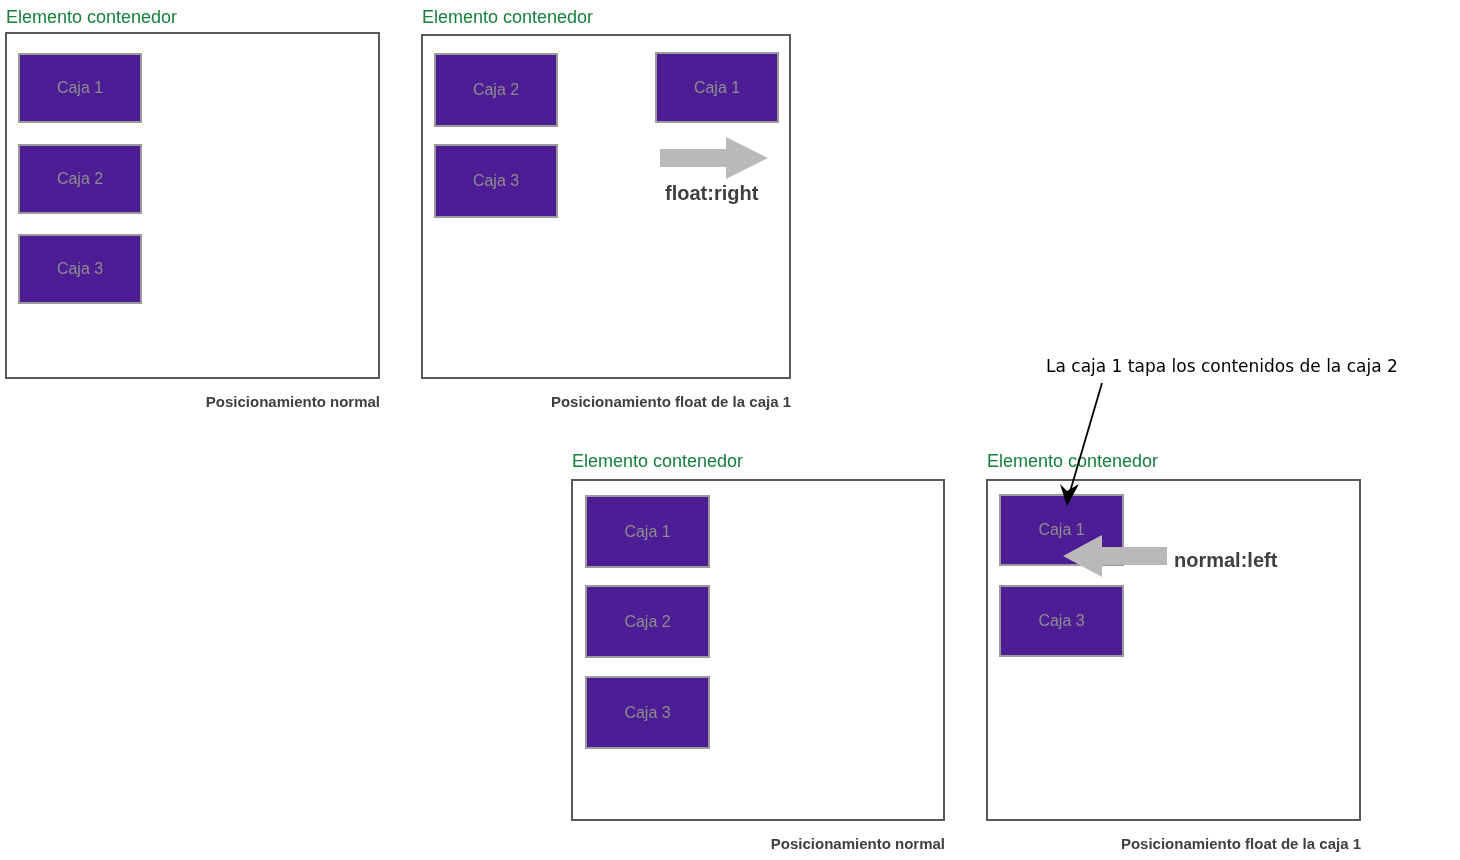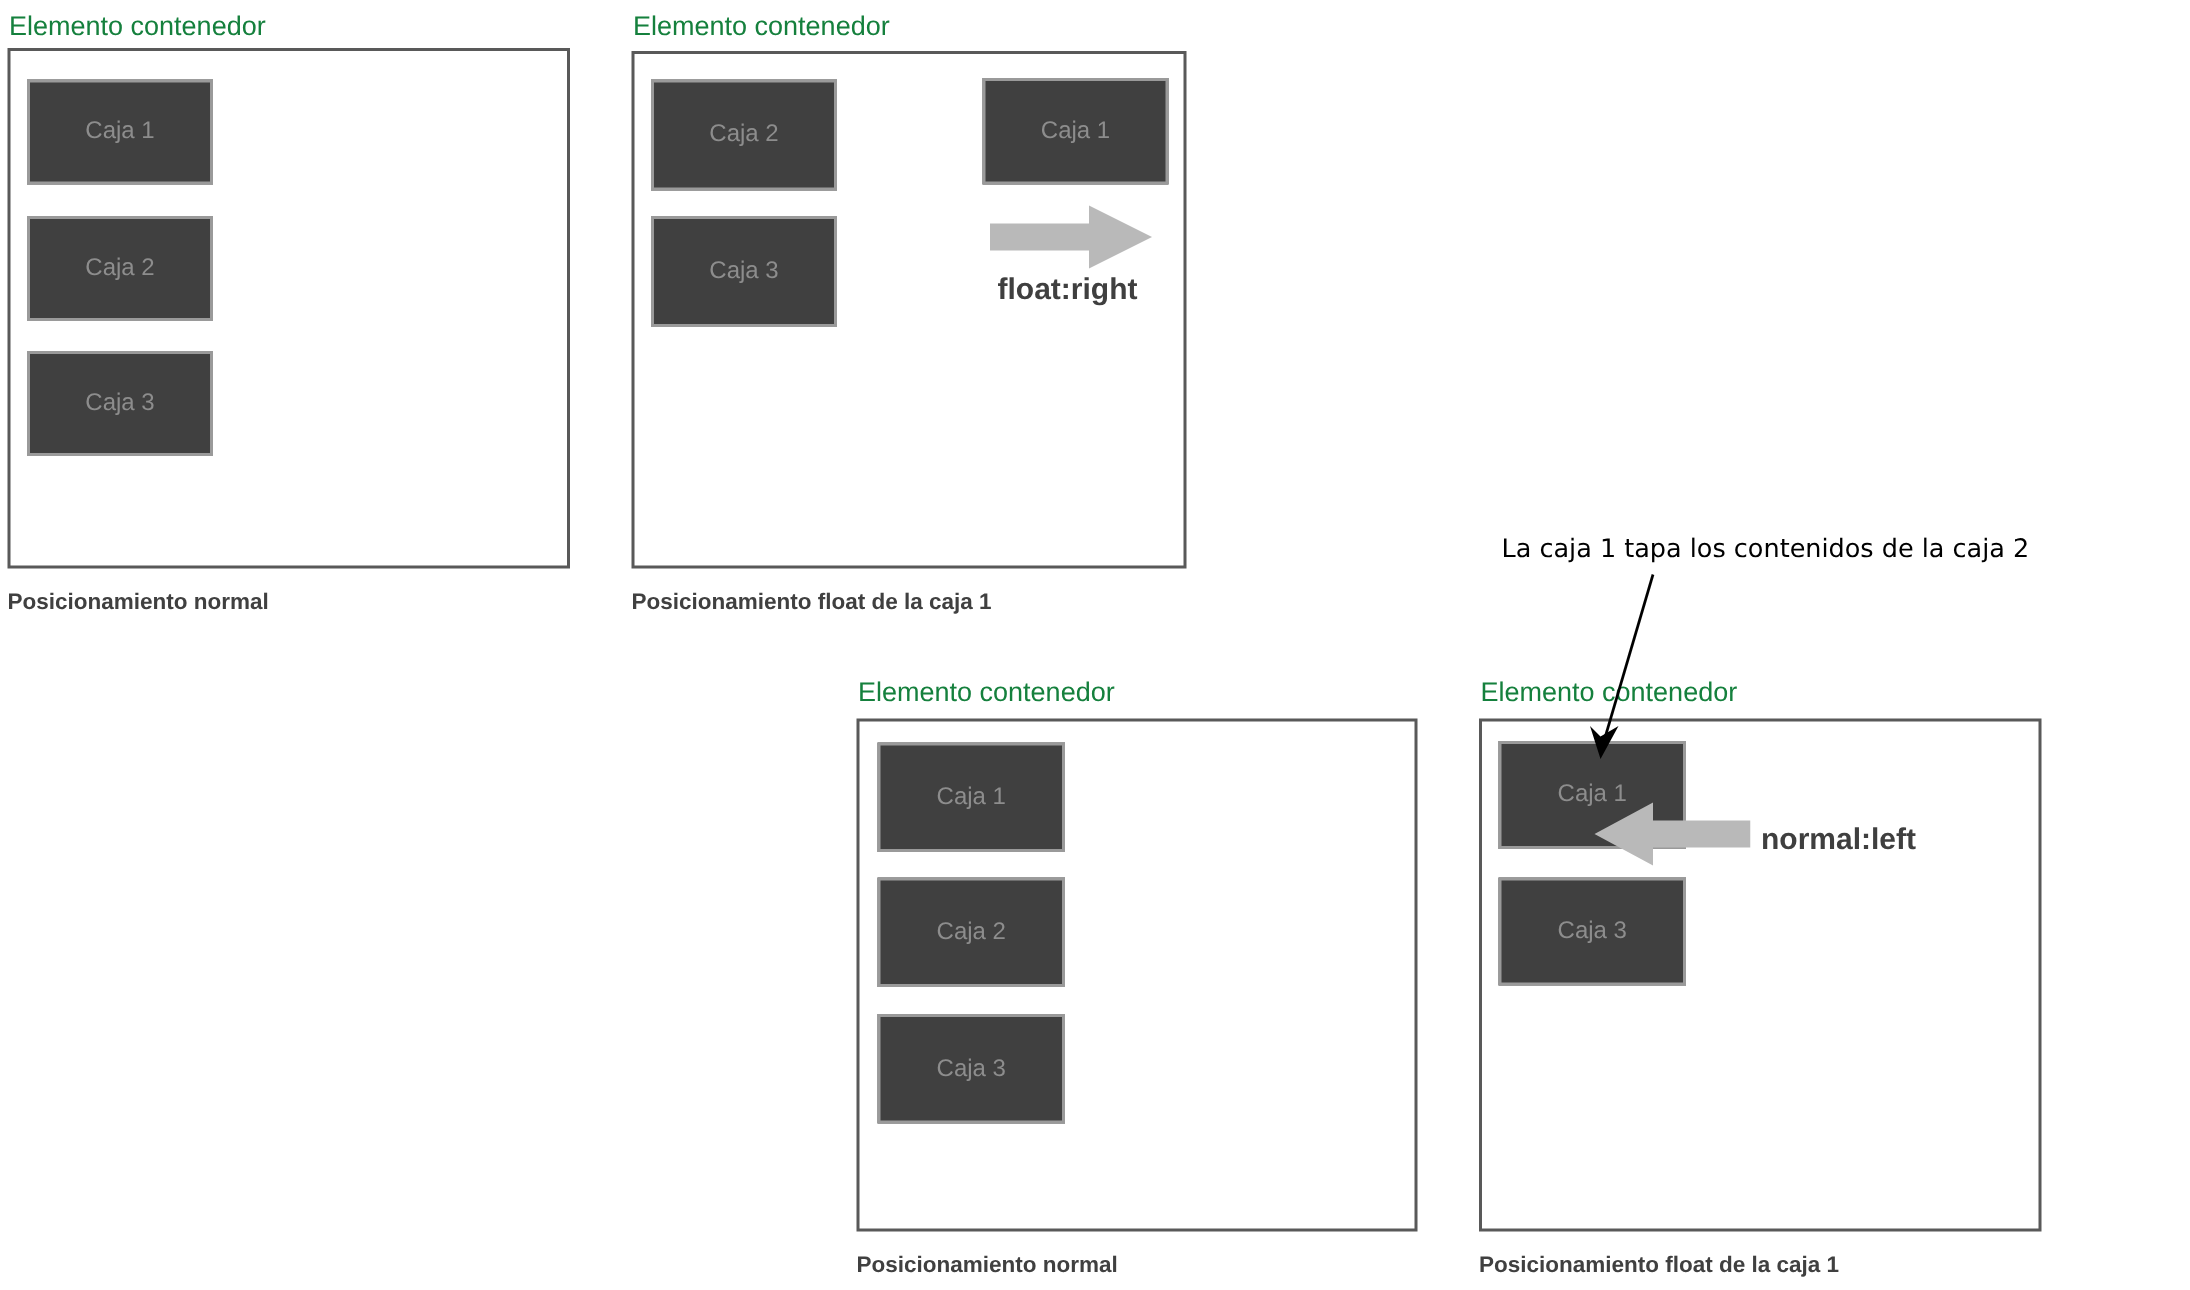--- a/index.html
+++ b/index.html
@@ -29,38 +29,38 @@
   .container-box {
     position: absolute;
     border: 2px solid #595959;
     background: #ffffff;
     box-sizing: border-box;
   }
 
   .caja {
     position: absolute;
     border: 2px solid #9a9a9a;
-    background: #404040;
+    background: #4c1d95;
     box-sizing: border-box;
     color: #8d8d8d;
     font-size: 16px;
     font-family: "Liberation Sans", sans-serif;
     display: flex;
     align-items: center;
     justify-content: center;
   }
 
   .caption {
     position: absolute;
     font-size: 15px;
     font-weight: bold;
     color: #404040;
     font-family: "Liberation Sans", sans-serif;
     white-space: nowrap;
-    text-align: left;
+    text-align: right;
     line-height: 1;
   }
 
   .float-label {
     position: absolute;
     font-size: 20px;
     font-weight: bold;
     color: #3f3f3f;
     font-family: "Liberation Sans", sans-serif;
     white-space: nowrap;
@@ -69,20 +69,21 @@
 
   .block-arrow { position: absolute; }
 
   .annotation-text {
     position: absolute;
     font-size: 17px;
     color: #000000;
     font-family: "DejaVu Sans", sans-serif;
     white-space: nowrap;
     line-height: 1;
+    margin-left: 45px;
   }
 
   .annotation-arrow { position: absolute; }
 </style>
 </head>
 <body>
 
 <div class="panel">
   <div class="container-label" style="left:6px; top:8px;">Elemento contenedor</div>
 

